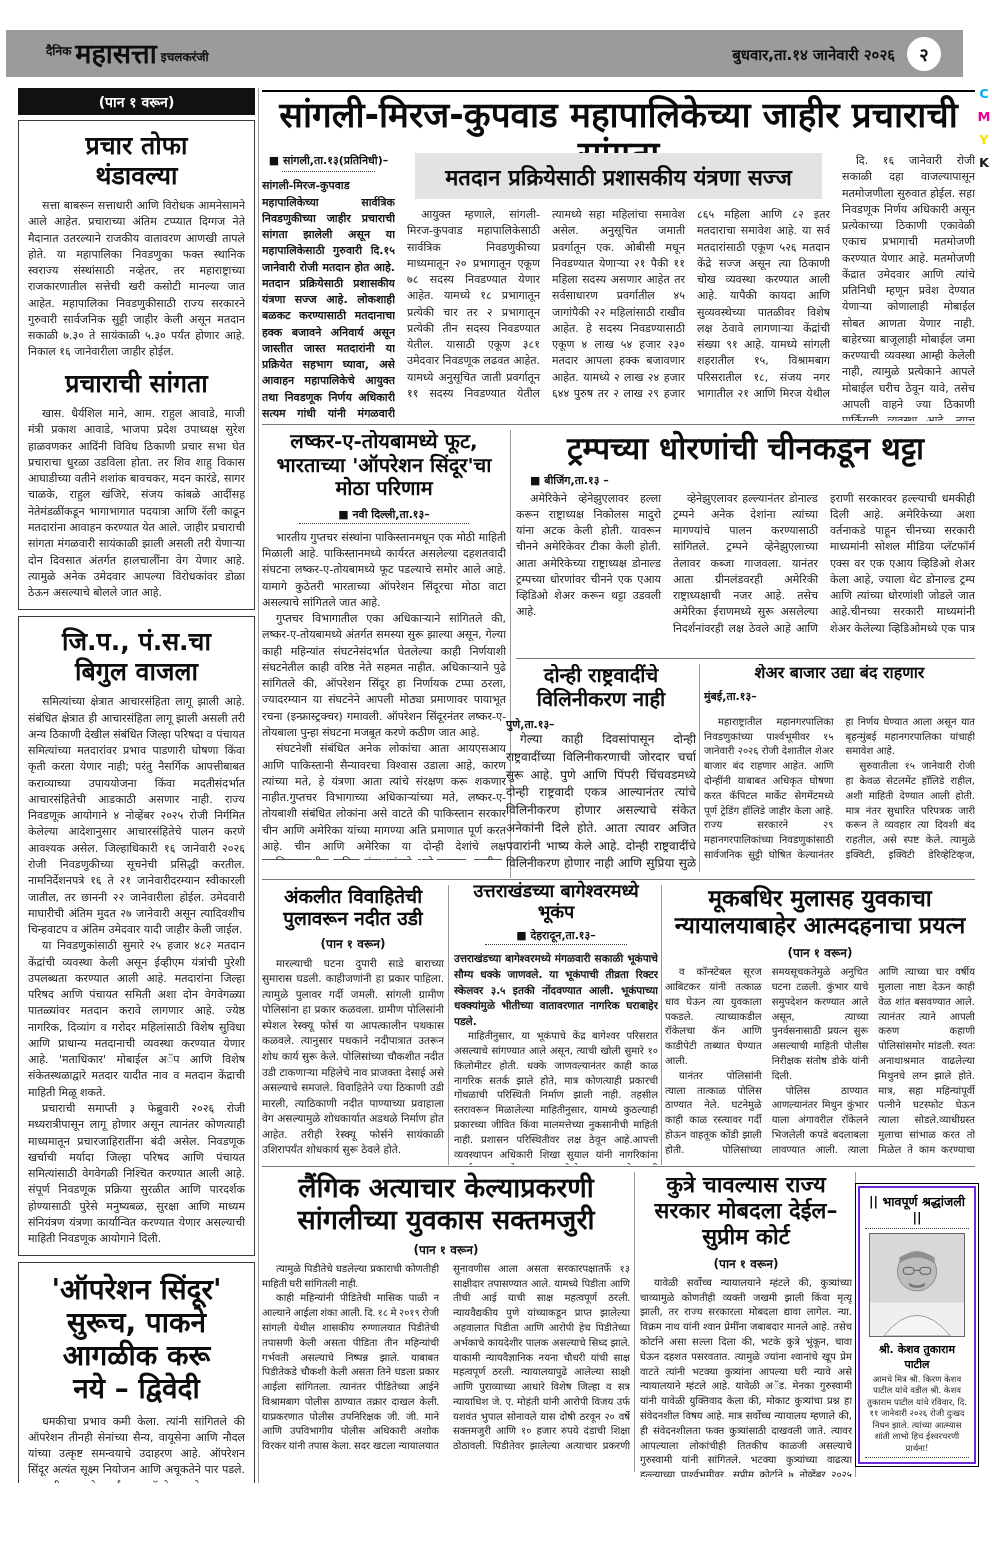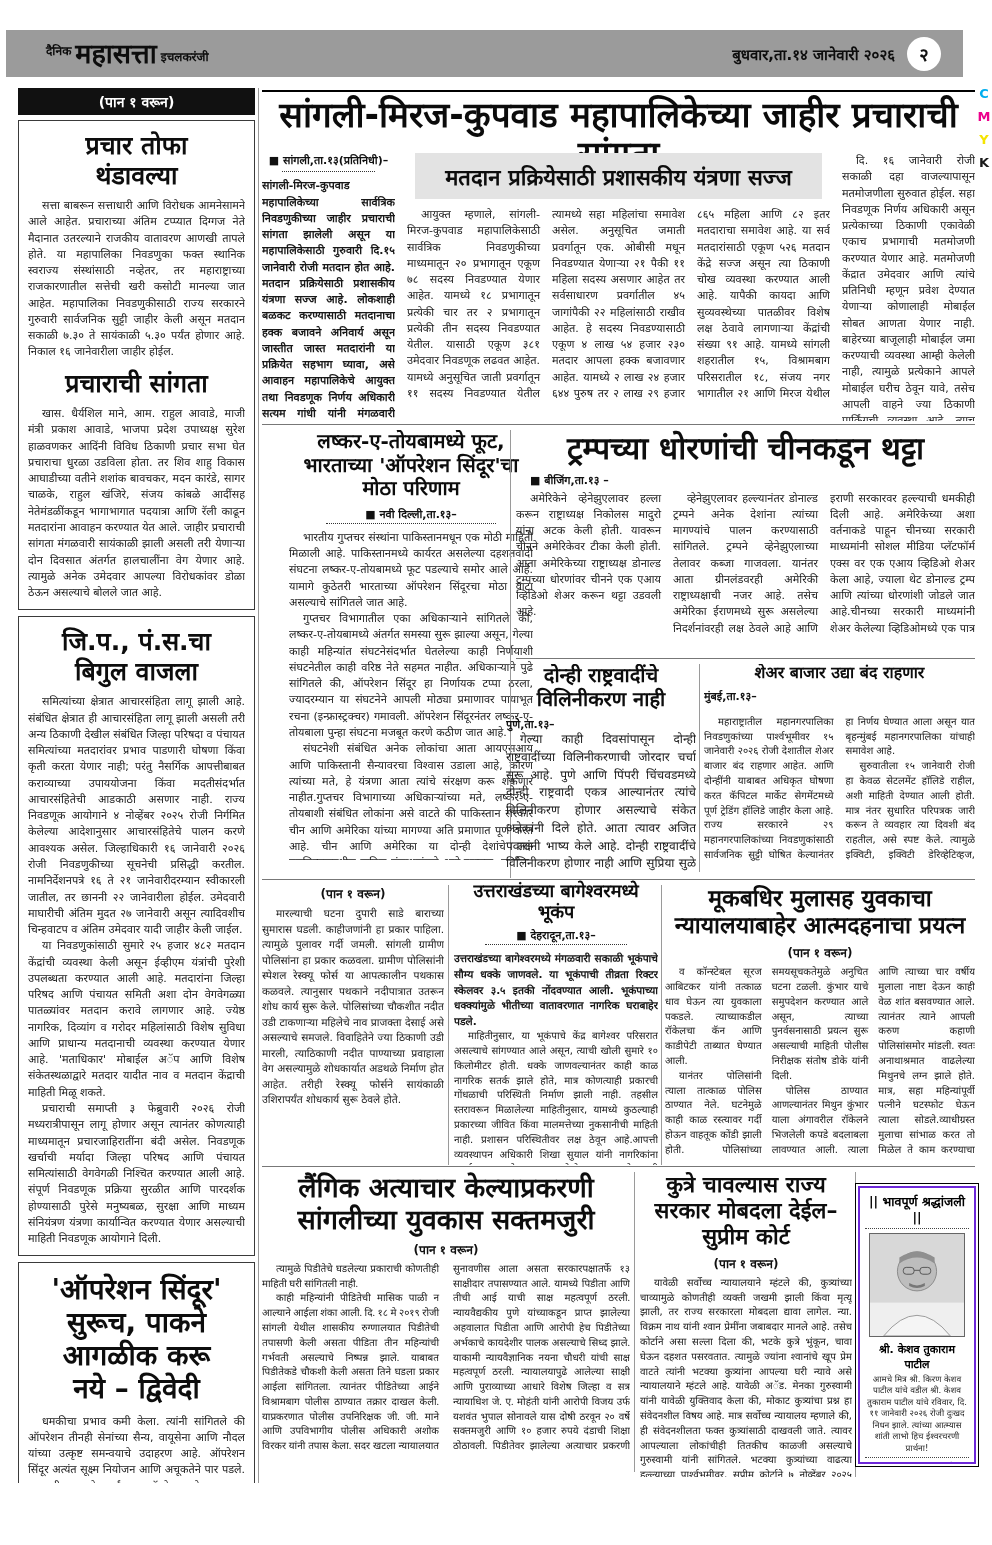--- a/index.html
+++ b/index.html
@@ -149,21 +149,21 @@
           <p class="para">आयुक्त म्हणाले, सांगली-मिरज-कुपवाड महापालिकेसाठी सार्वत्रिक निवडणुकीच्या माध्यमातून २० प्रभागातून एकूण ७८ सदस्य निवडण्यात येणार आहेत. यामध्ये १८ प्रभागातून प्रत्येकी चार तर २ प्रभागातून प्रत्येकी तीन सदस्य निवडण्यात येतील. यासाठी एकूण ३८१ उमेदवार निवडणूक लढवत आहेत. यामध्ये अनुसूचित जाती प्रवर्गातून ११ सदस्य निवडण्यात येतील त्यामध्ये सहा महिलांचा समावेश असेल. अनुसूचित जमाती प्रवर्गातून एक. ओबीसी मधून निवडण्यात येणाऱ्या २१ पैकी ११ महिला सदस्य असणार आहेत तर सर्वसाधारण प्रवर्गातील ४५ जागांपैकी २२ महिलांसाठी राखीव आहेत. हे सदस्य निवडण्यासाठी एकूण ४ लाख ५४ हजार २३० मतदार आपला हक्क बजावणार आहेत. यामध्ये २ लाख २४ हजार ६४४ पुरुष तर २ लाख २९ हजार ८६५ महिला आणि ८२ इतर मतदाराचा समावेश आहे. या सर्व मतदारांसाठी एकूण ५२६ मतदान केंद्रे सज्ज असून त्या ठिकाणी चोख व्यवस्था करण्यात आली आहे. यापैकी कायदा आणि सुव्यवस्थेच्या पातळीवर विशेष लक्ष ठेवावे लागणाऱ्या केंद्रांची संख्या ९१ आहे. यामध्ये सांगली शहरातील १५, विश्रामबाग परिसरातील १८, संजय नगर भागातील २१ आणि मिरज येथील महात्मा गांधी चौक पोलीस ठाण्याच्या हद्दीतील १४ आणि कुपवाड एमआयडीसी पोलीस ठाण्याच्या हद्दीतील ४ मतदान केंद्राचा समावेश आहे. मतदान प्रक्रिया सुरळीत पार पाडण्यासाठी एकूण २ हजार ९०० अधिकारी, कर्मचारी तैनात आहेत. या प्रक्रियेसाठी एकूण ११४३ वोटिंग मशीन चा वापर करण्यात येणार असून मतदान प्रक्रियेसाठी आवश्यक साहित्याचे वाटप बुधवारी केंद्रीय वखार महामंडळाच्या गोडाऊन परिसरात करण्यात येणार आहे.</p>
         </div>
     </div>
     <div class="colE body-txt">
         <p class="para">दि. १६ जानेवारी रोजी सकाळी दहा वाजल्यापासून मतमोजणीला सुरुवात होईल. सहा निवडणूक निर्णय अधिकारी असून प्रत्येकाच्या ठिकाणी एकावेळी एकाच प्रभागाची मतमोजणी करण्यात येणार आहे. मतमोजणी केंद्रात उमेदवार आणि त्यांचे प्रतिनिधी म्हणून प्रवेश देण्यात येणाऱ्या कोणालाही मोबाईल सोबत आणता येणार नाही. बाहेरच्या बाजूलाही मोबाईल जमा करण्याची व्यवस्था आम्ही केलेली नाही, त्यामुळे प्रत्येकाने आपले मोबाईल घरीच ठेवून यावे, तसेच आपली वाहने ज्या ठिकाणी पार्किंगची व्यवस्था आहे, त्याच ठिकाणी लावावीत. एका प्रभागाची मतमोजणी झाल्यानंतरच दुसऱ्या प्रभागाच्या उमेदवारांना आणि त्यांच्या अधिकृत प्रतिनिधींना आत सोडण्यात येईल, असेही आयुक्त श्री गांधी यांनी यावेळी स्पष्ट केले.</p>
       </div>
   </div>
 
   <div class="hline" style="left:262px; top:424px; width:713px;"></div>
 
-  <div class="sec" id="lashkar" style="left:262px; top:430px; width:244px; height:448px;margin-left:27px;">
+  <div class="sec" id="lashkar" style="left:262px; top:430px; width:244px; height:448px;">
     <h2 class="headline">लष्कर-ए-तोयबामध्ये फूट, भारताच्या 'ऑपरेशन सिंदूर'चा मोठा परिणाम</h2>
     <div class="byline">■ नवी दिल्ली,ता.१३–</div>
     <div class="dots"></div>
     <div class="body-txt" style="height:330px;">
         <p class="para">भारतीय गुप्तचर संस्थांना पाकिस्तानमधून एक मोठी माहिती मिळाली आहे. पाकिस्तानमध्ये कार्यरत असलेल्या दहशतवादी संघटना लष्कर-ए-तोयबामध्ये फूट पडल्याचे समोर आले आहे. यामागे कुठेतरी भारताच्या ऑपरेशन सिंदूरचा मोठा वाटा असल्याचे सांगितले जात आहे.</p>
         <p class="para">गुप्तचर विभागातील एका अधिकाऱ्याने सांगितले की, लष्कर-ए-तोयबामध्ये अंतर्गत समस्या सुरू झाल्या असून, गेल्या काही महिन्यांत संघटनेसंदर्भात घेतलेल्या काही निर्णयाशी संघटनेतील काही वरिष्ठ नेते सहमत नाहीत. अधिकाऱ्याने पुढे सांगितले की, ऑपरेशन सिंदूर हा निर्णायक टप्पा ठरला, ज्यादरम्यान या संघटनेने आपली मोठ्या प्रमाणावर पायाभूत रचना (इन्फ्रास्ट्रक्चर) गमावली. ऑपरेशन सिंदूरनंतर लष्कर-ए-तोयबाला पुन्हा संघटना मजबूत करणे कठीण जात आहे.</p>
         <p class="para">संघटनेशी संबंधित अनेक लोकांचा आता आयएसआय आणि पाकिस्तानी सैन्यावरचा विश्वास उडाला आहे, कारण त्यांच्या मते, हे यंत्रणा आता त्यांचे संरक्षण करू शकणार नाहीत.गुप्तचर विभागाच्या अधिकाऱ्यांच्या मते, लष्कर-ए-तोयबाशी संबंधित लोकांना असे वाटते की पाकिस्तान सरकार चीन आणि अमेरिका यांच्या मागण्या अति प्रमाणात पूर्ण करत आहे. चीन आणि अमेरिका या दोन्ही देशांचे लक्ष बलुचिस्तानमधील खनिज संसाधनांकडे आहे.दरम्यान, तहरीक-ए-तालिबान पाकिस्तान (टीटीपी) आणि बलुचिस्तान मुक्ती सेना (बीएलए) हे दोन्ही संघटन बलुचिस्तान आणि खैबर पख्तूनख्वा (केपी) प्रांतात पाकिस्तानी सैन्याविरोधात लढा देत आहेत.</p>
       </div>
   </div>
 
@@ -196,20 +196,21 @@
     <div class="byline" style="text-align:left;">मुंबई,ता.१३–</div>
     <div class="m-body body-txt" style="font-size:10px;">
         <p class="para">महाराष्ट्रातील महानगरपालिका निवडणुकांच्या पार्श्वभूमीवर १५ जानेवारी २०२६ रोजी देशातील शेअर बाजार बंद राहणार आहेत. आणि दोन्हींनी याबाबत अधिकृत घोषणा करत कॅपिटल मार्केट सेगमेंटमध्ये पूर्ण ट्रेडिंग हॉलिडे जाहीर केला आहे. राज्य सरकारने २९ महानगरपालिकांच्या निवडणुकांसाठी सार्वजनिक सुट्टी घोषित केल्यानंतर हा निर्णय घेण्यात आला असून यात बृहन्मुंबई महानगरपालिका यांचाही समावेश आहे.</p>
         <p class="para">सुरुवातीला १५ जानेवारी रोजी हा केवळ सेटलमेंट हॉलिडे राहील, अशी माहिती देण्यात आली होती. मात्र नंतर सुधारित परिपत्रक जारी करून ते व्यवहार त्या दिवशी बंद राहतील, असे स्पष्ट केले. त्यामुळे इक्विटी, इक्विटी डेरिव्हेटिव्हज, सिक्युरिटीज लेंडिंग अँड बॉरिंग, करन्सी आणि इंटरेस्ट रेट डेरिव्हेटिव्हजमध्ये व्यवहार होणार नाहीत. कमोडिटी डेरिव्हेटिव्हजमध्ये सकाळची सत्रे बंद राहतील. सरकारी अधिसूचनेनुसार मुंबई शहर आणि उपनगरांतील सरकारी कार्यालये, सार्वजनिक क्षेत्रातील उपक्रम, बँका आणि इतर संस्था देखील बंद राहतील. बाजार बंद राहिल्यामुळे ट्रेडर्सना आपली पोझिशन्स आणि सेटलमेंटचे नियोजन करावे लागणार आहे. १४ व १५ जानेवारीला झालेले व्यवहार १६ जानेवारी रोजी सेटल होतील, तसेच किंवा पोझिशन्समध्ये १५ तारखेला विक्री करता येणार नाही. इक्विटीसह डेट आणि करन्सी सेगमेंटमध्येही ट्रेडिंग हॉलिडे राहणार असल्याने गुंतवणूकदारांसाठी हा दिवस महत्वाचा ठरणार आहे.</p>
       </div>
   </div>
 
   <div class="hline" style="left:262px; top:879px; width:713px;"></div>
 
   <div class="sec" id="ankali" style="left:262px; top:885px; width:182px; height:280px;">
+    <h2 class="headline">अंकलीत विवाहितेची पुलावरून नदीत उडी</h2>
     <div class="tagline">(पान १ वरून)</div>
     <div class="body-txt" style="height:200px; font-size:10.5px;">
         <p class="para">मारल्याची घटना दुपारी साडे बाराच्या सुमारास घडली. काहीजणांनी हा प्रकार पाहिला. त्यामुळे पुलावर गर्दी जमली. सांगली ग्रामीण पोलिसांना हा प्रकार कळवला. ग्रामीण पोलिसांनी स्पेशल रेस्क्यू फोर्स या आपत्कालीन पथकास कळवले. त्यानुसार पथकाने नदीपात्रात उतरून शोध कार्य सुरू केले. पोलिसांच्या चौकशीत नदीत उडी टाकणाऱ्या महिलेचे नाव प्राजक्ता देसाई असे असल्याचे समजले. विवाहितेने ज्या ठिकाणी उडी मारली, त्याठिकाणी नदीत पाण्याच्या प्रवाहाला वेग असल्यामुळे शोधकार्यात अडथळे निर्माण होत आहेत. तरीही रेस्क्यू फोर्सने सायंकाळी उशिरापर्यंत शोधकार्य सुरू ठेवले होते.</p>
       </div>
   </div>
 
   <div class="vline" style="left:448px; top:885px; height:280px;"></div>
 
   <div class="sec" id="quake" style="left:454px; top:880px; width:204px; height:285px;">
     <h2 class="headline">उत्तराखंडच्या बागेश्वरमध्ये भूकंप</h2>

